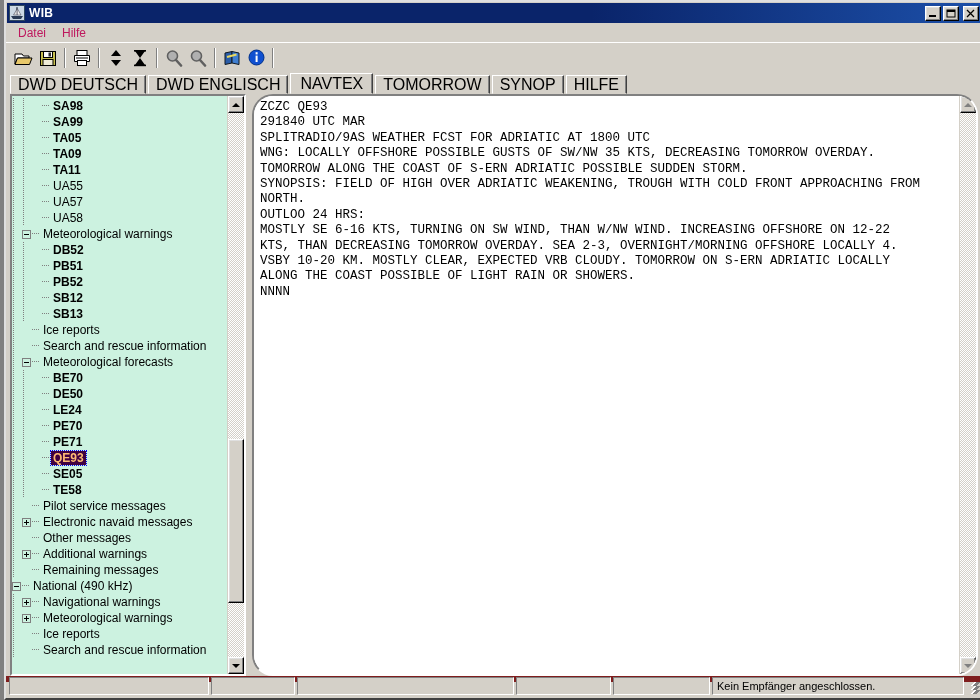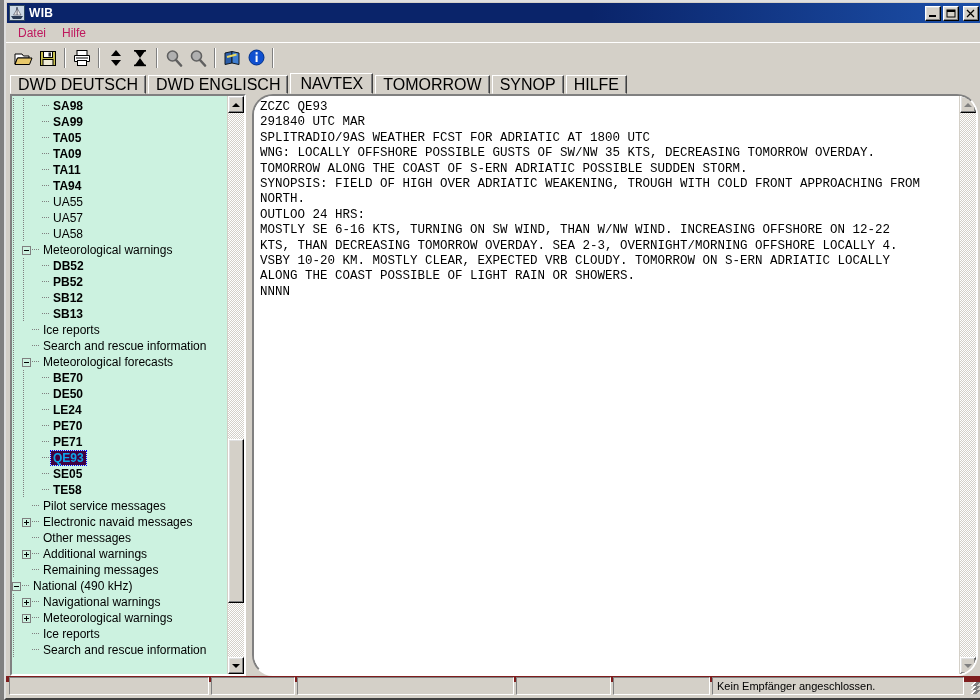--- a/index.html
+++ b/index.html
@@ -174,21 +174,21 @@
     font-size: 12px;
     color: #000;
     white-space: nowrap;
     position: relative;
     cursor: default;
   }
   .tree-label { line-height: 14px; padding: 0 2px; }
   .tree-label.bold { font-weight: bold; }
   .tree-label.selected {
     background: #400040;
-    color: #0ea5e9;
+    color: #fdba74;
     outline: 1px dotted #0000ff;
     font-weight: bold;
   }
   .twisty {
     width: 9px; height: 9px;
     border: 1px solid #808080;
     background: #ccf2e0;
     position: relative;
     flex: 0 0 9px;
     cursor: default;
@@ -474,27 +474,20 @@
             <div class="vline"></div>
             <div class="twisty-spacer"></div>
             <div class="elbow"></div>
             <span class="tree-label bold">TA11</span>
           </div>
           <div class="tree-node">
             <div class="vline"></div>
             <div class="vline"></div>
             <div class="twisty-spacer"></div>
             <div class="elbow"></div>
-            <span class="tree-label bold">TA94</span>
-          </div>
-          <div class="tree-node">
-            <div class="vline"></div>
-            <div class="vline"></div>
-            <div class="twisty-spacer"></div>
-            <div class="elbow"></div>
             <span class="tree-label">UA55</span>
           </div>
           <div class="tree-node">
             <div class="vline"></div>
             <div class="vline"></div>
             <div class="twisty-spacer"></div>
             <div class="elbow"></div>
             <span class="tree-label">UA57</span>
           </div>
           <div class="tree-node">
@@ -509,20 +502,27 @@
             <div class="twisty"></div>
             <div class="elbow"></div>
             <span class="tree-label">Meteorological warnings</span>
           </div>
           <div class="tree-node">
             <div class="vline"></div>
             <div class="vline"></div>
             <div class="twisty-spacer"></div>
             <div class="elbow"></div>
             <span class="tree-label bold">DB52</span>
+          </div>
+          <div class="tree-node">
+            <div class="vline"></div>
+            <div class="vline"></div>
+            <div class="twisty-spacer"></div>
+            <div class="elbow"></div>
+            <span class="tree-label bold">PB51</span>
           </div>
           <div class="tree-node">
             <div class="vline"></div>
             <div class="vline"></div>
             <div class="twisty-spacer"></div>
             <div class="elbow"></div>
             <span class="tree-label bold">PB52</span>
           </div>
           <div class="tree-node">
             <div class="vline"></div>

